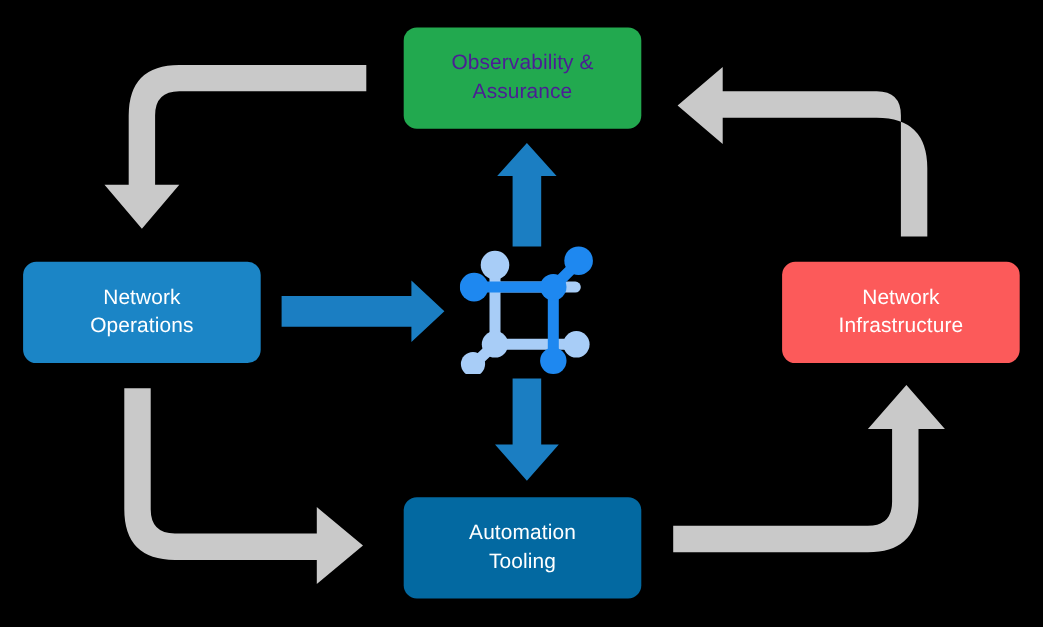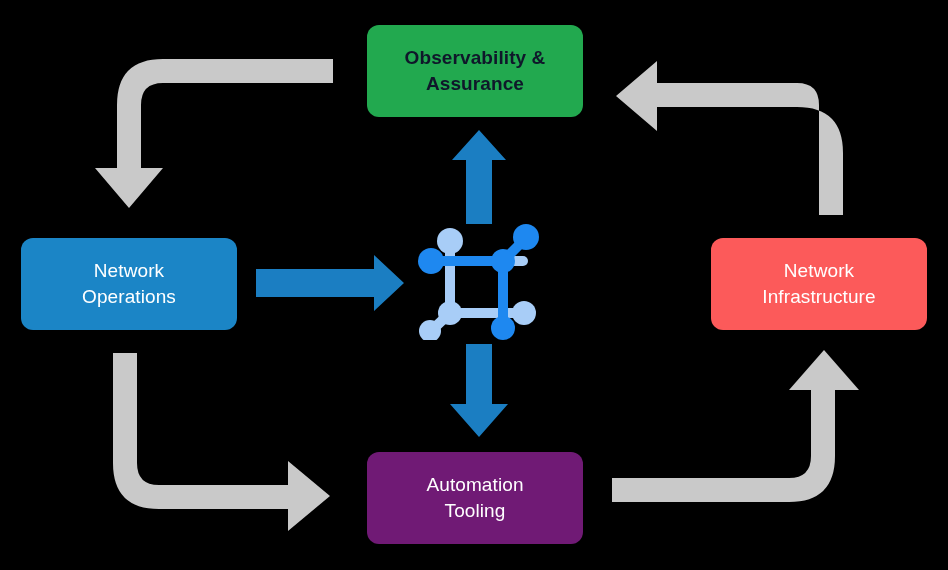--- a/index.html
+++ b/index.html
@@ -176,33 +176,33 @@
     </g>
 
     <g fill="#1e88f0">
       <circle cx="13" cy="43" r="13"></circle>
       <circle cx="85" cy="43" r="12"></circle>
       <circle cx="108" cy="19" r="13"></circle>
       <circle cx="85" cy="110" r="12"></circle>
     </g>
   </svg>
 
-  <div class="node-box" id="box-observability" style="background: rgb(34, 169, 79); color: #0f172a; font-weight: bold;">
+  <div class="node-box" id="box-observability" style="background: rgb(34, 169, 79); color: #4c1d95;">
     <span class="node-label">Observability &amp;
 Assurance</span>
   </div>
 
   <div class="node-box" id="box-operations" style="background: rgb(27, 133, 198); color: rgb(255, 255, 255);">
     <span class="node-label">Network
 Operations</span>
   </div>
 
   <div class="node-box" id="box-infrastructure" style="background: rgb(252, 90, 90); color: rgb(255, 255, 255);">
     <span class="node-label">Network
 Infrastructure</span>
   </div>
 
-  <div class="node-box" id="box-automation" style="background: #701a75; color: rgb(255, 255, 255);">
+  <div class="node-box" id="box-automation" style="background: #0369a1; color: rgb(255, 255, 255);">
     <span class="node-label">Automation
 Tooling</span>
   </div>
 
 </div>
 
 </body></html>

